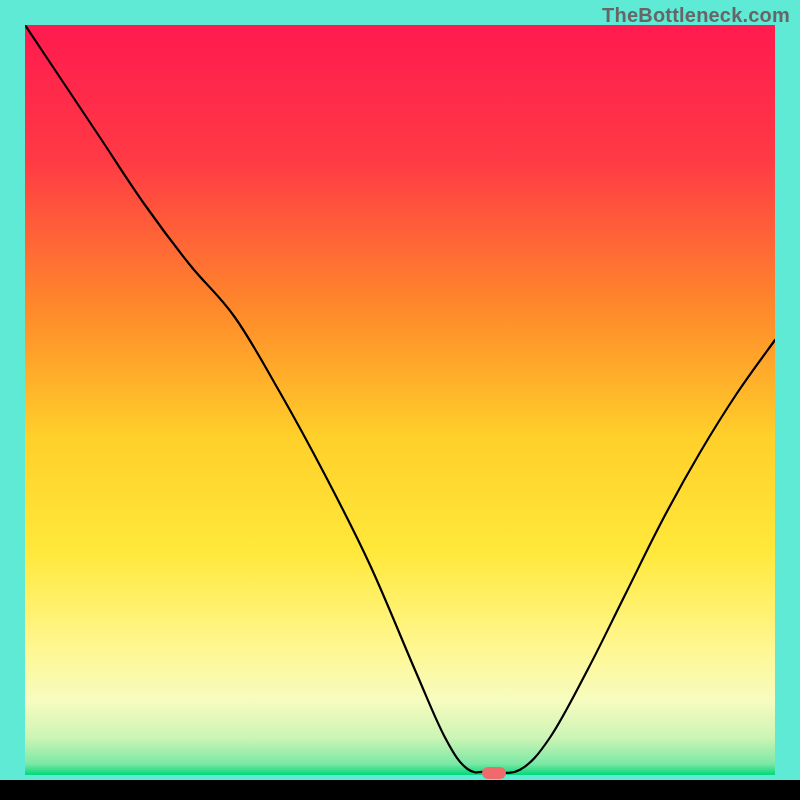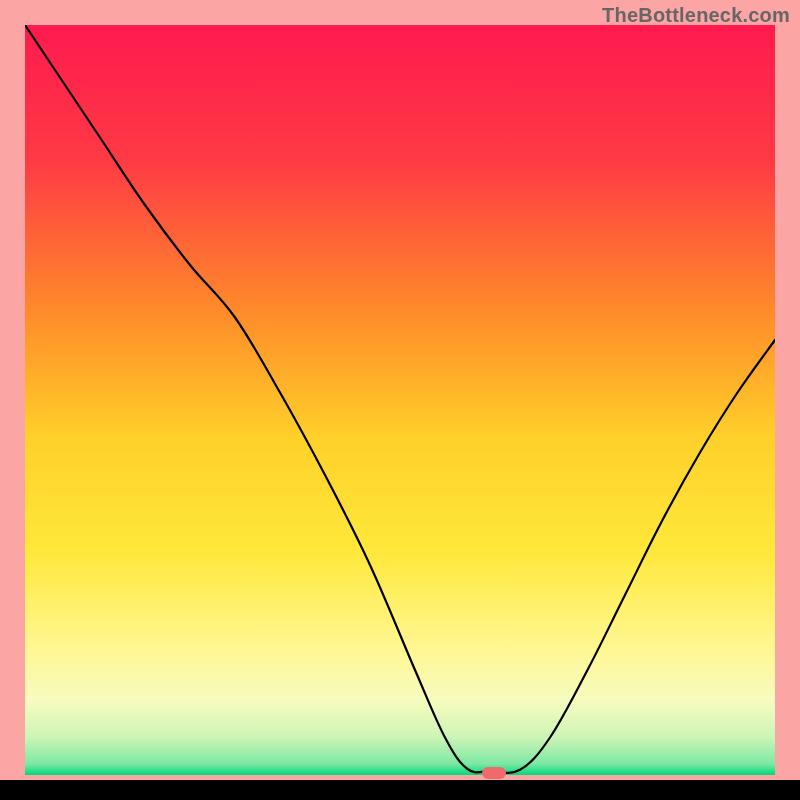--- a/index.html
+++ b/index.html
@@ -8,21 +8,21 @@
     width: 800px;
     height: 800px;
     background: #000;
     overflow: hidden;
     font-family: Arial, Helvetica, sans-serif;
   }
   .frame {
     position: relative;
     width: 800px;
     height: 780px;
-    background: #fca5a5;
+    background: #5eead4;
   }
   .watermark {
     position: absolute;
     top: 4px;
     right: 10px;
     color: #666;
     font-size: 20px;
     font-weight: 600;
     letter-spacing: 0.2px;
     z-index: 50;

